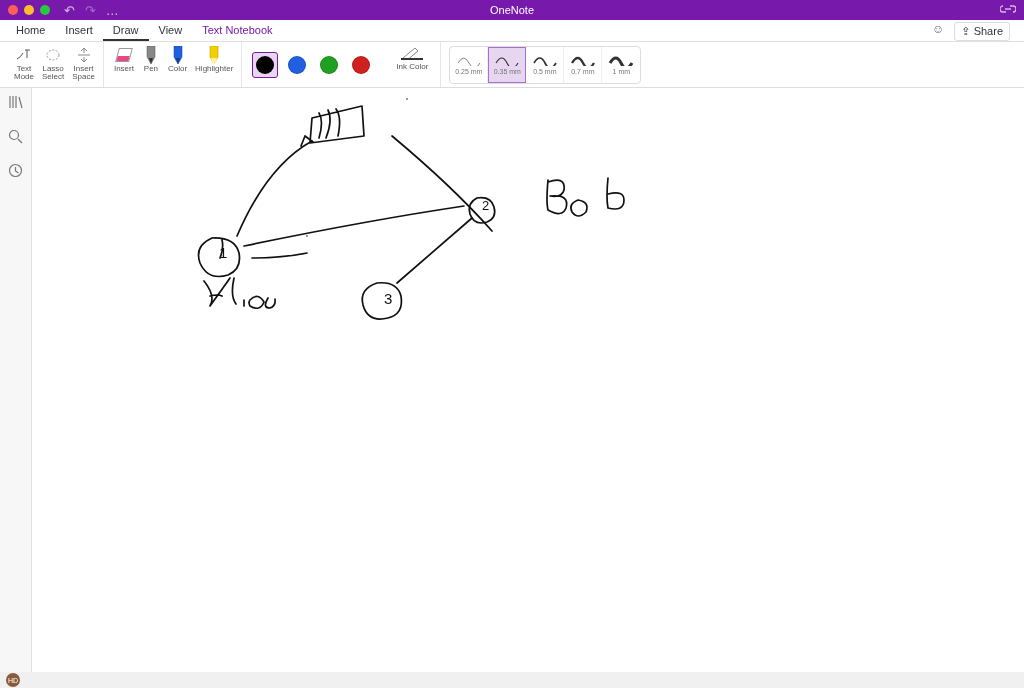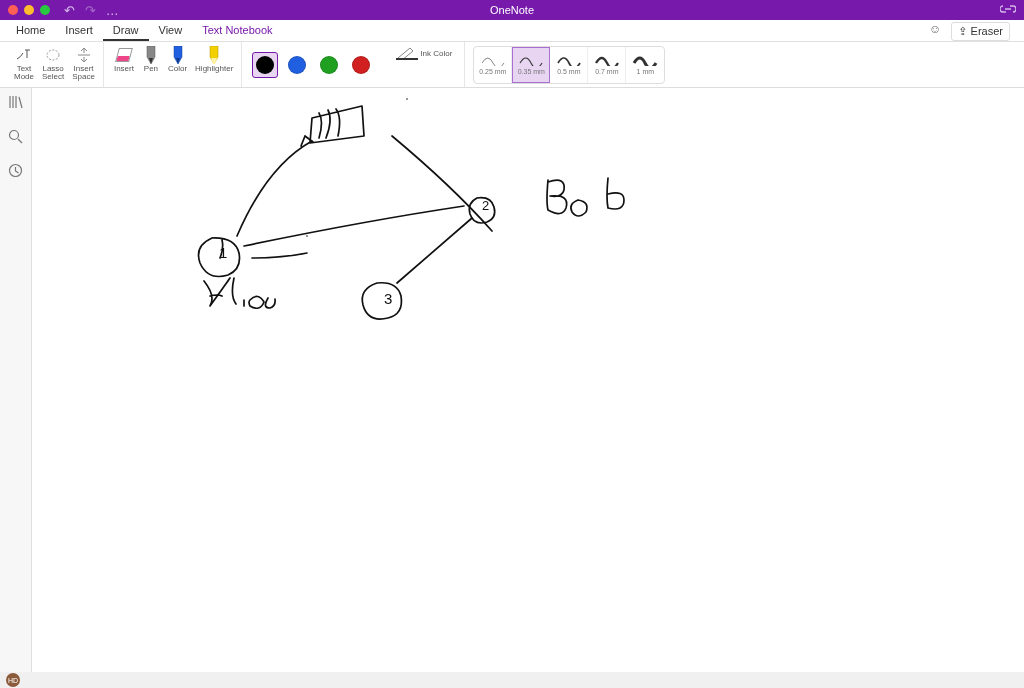--- a/index.html
+++ b/index.html
@@ -29,21 +29,21 @@
     .ritem .lbl { line-height: 1; }
     .ritem.tall .lbl { white-space: pre-line; }
     .color-swatches { display: flex; align-items: center; gap: 6px; padding: 0 8px; border: none; }
     .swatch { width: 18px; height: 18px; border-radius: 50%; border: 1px solid rgba(0,0,0,0.15); }
     .swatch-wrap { padding: 3px; border: 1px solid transparent; border-radius: 3px; }
     .swatch-wrap.sel { border: 1px solid #7719AA; background: #e8d5f2; }
     .stroke-group { display: flex; gap: 0; border: 1px solid #ddd; border-radius: 4px; margin-left: 6px; align-self: center; height: 38px; overflow: hidden; }
     .stroke-item { width: 38px; display: flex; flex-direction: column; align-items: center; justify-content: center; border-right: 1px solid #eee; font-size: 7px; color: #777; cursor: default; gap: 2px; }
     .stroke-item:last-child { border-right: none; }
     .stroke-item.sel { background: #e8d5f2; border: 1px solid #a96ed1; }
-    .ink-color { display: flex; flex-direction: row; align-items: center; justify-content: center; padding: 2px 8px; font-size: 8px; color: #555; gap: 2px; }
+    .ink-color { display: flex; flex-direction: column; align-items: center; justify-content: center; padding: 2px 8px; font-size: 8px; color: #555; gap: 2px; }
     .left-sidebar { position: absolute; left: 0; top: 88px; bottom: 0; width: 32px; background: #f7f7f7; border-right: 1px solid #e0e0e0; display: flex; flex-direction: column; align-items: center; padding-top: 6px; gap: 16px; }
     .side-icon { font-size: 14px; color: #666; cursor: default; }
     .canvas { position: absolute; left: 32px; right: 0; top: 88px; bottom: 16px; background: #fff; }
     .canvas svg { width: 100%; height: 100%; }
     .footer { position: absolute; bottom: 0; left: 0; right: 0; height: 16px; background: #f0f0f0; display: flex; align-items: center; padding: 0 6px; }
     .avatar { width: 14px; height: 14px; border-radius: 50%; background: #8a5a3a; color: #fff; font-size: 7px; display: flex; align-items: center; justify-content: center; }
     .eraser-ico { display:inline-block; width:14px; height:14px; transform: skewX(-15deg); background: linear-gradient(#fff 60%, #e48 60%); border:1px solid #999; }
   </style>
 </head>
 <body>
@@ -68,21 +68,21 @@
 </div>
 
 <div class="ribbon-tabs">
   <div class="rtab">Home</div>
   <div class="rtab">Insert</div>
   <div class="rtab active">Draw</div>
   <div class="rtab">View</div>
   <div class="rtab special">Text Notebook</div>
   <div class="share-area">
     <span class="share-sym">☺</span>
-    <span class="share-btn"><span>⇪ </span><span>Eraser</span></span>
+    <span class="share-btn"><span>⇪ </span><span>Share</span></span>
   </div>
 </div>
 
 <div class="ribbon">
   <div class="rgroup">
     <div class="ritem tall">
       <span class="icon">
         <svg width="16" height="16" viewBox="0 0 16 16">
             <path d="M1 12 q4 -2 6 -6 M9 3 h5 M11 3 v8" stroke="#555" stroke-width="1" fill="none"></path>
           </svg>

